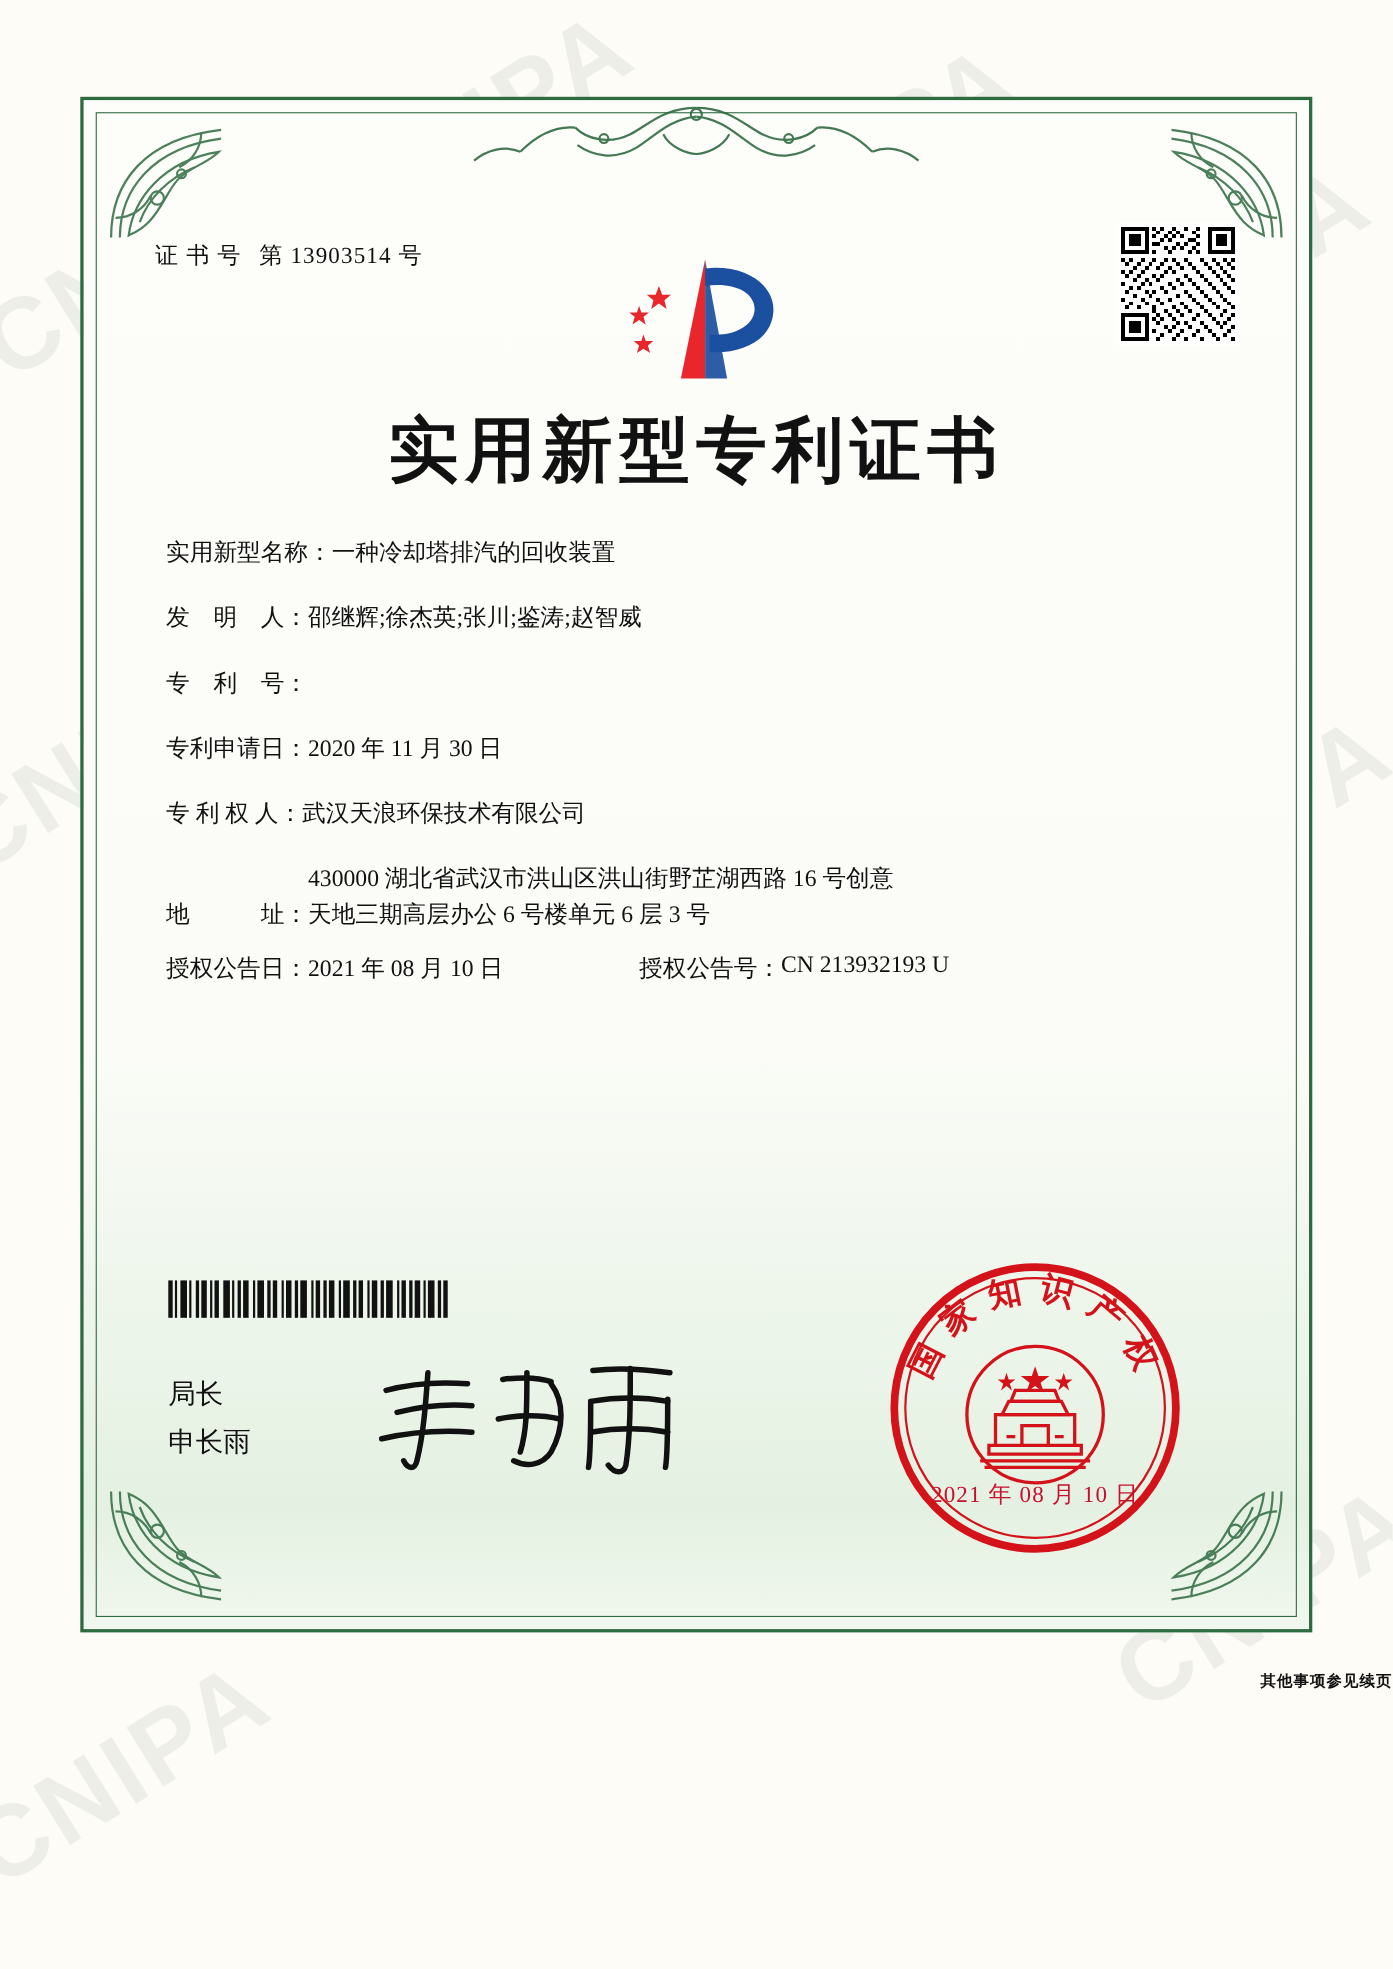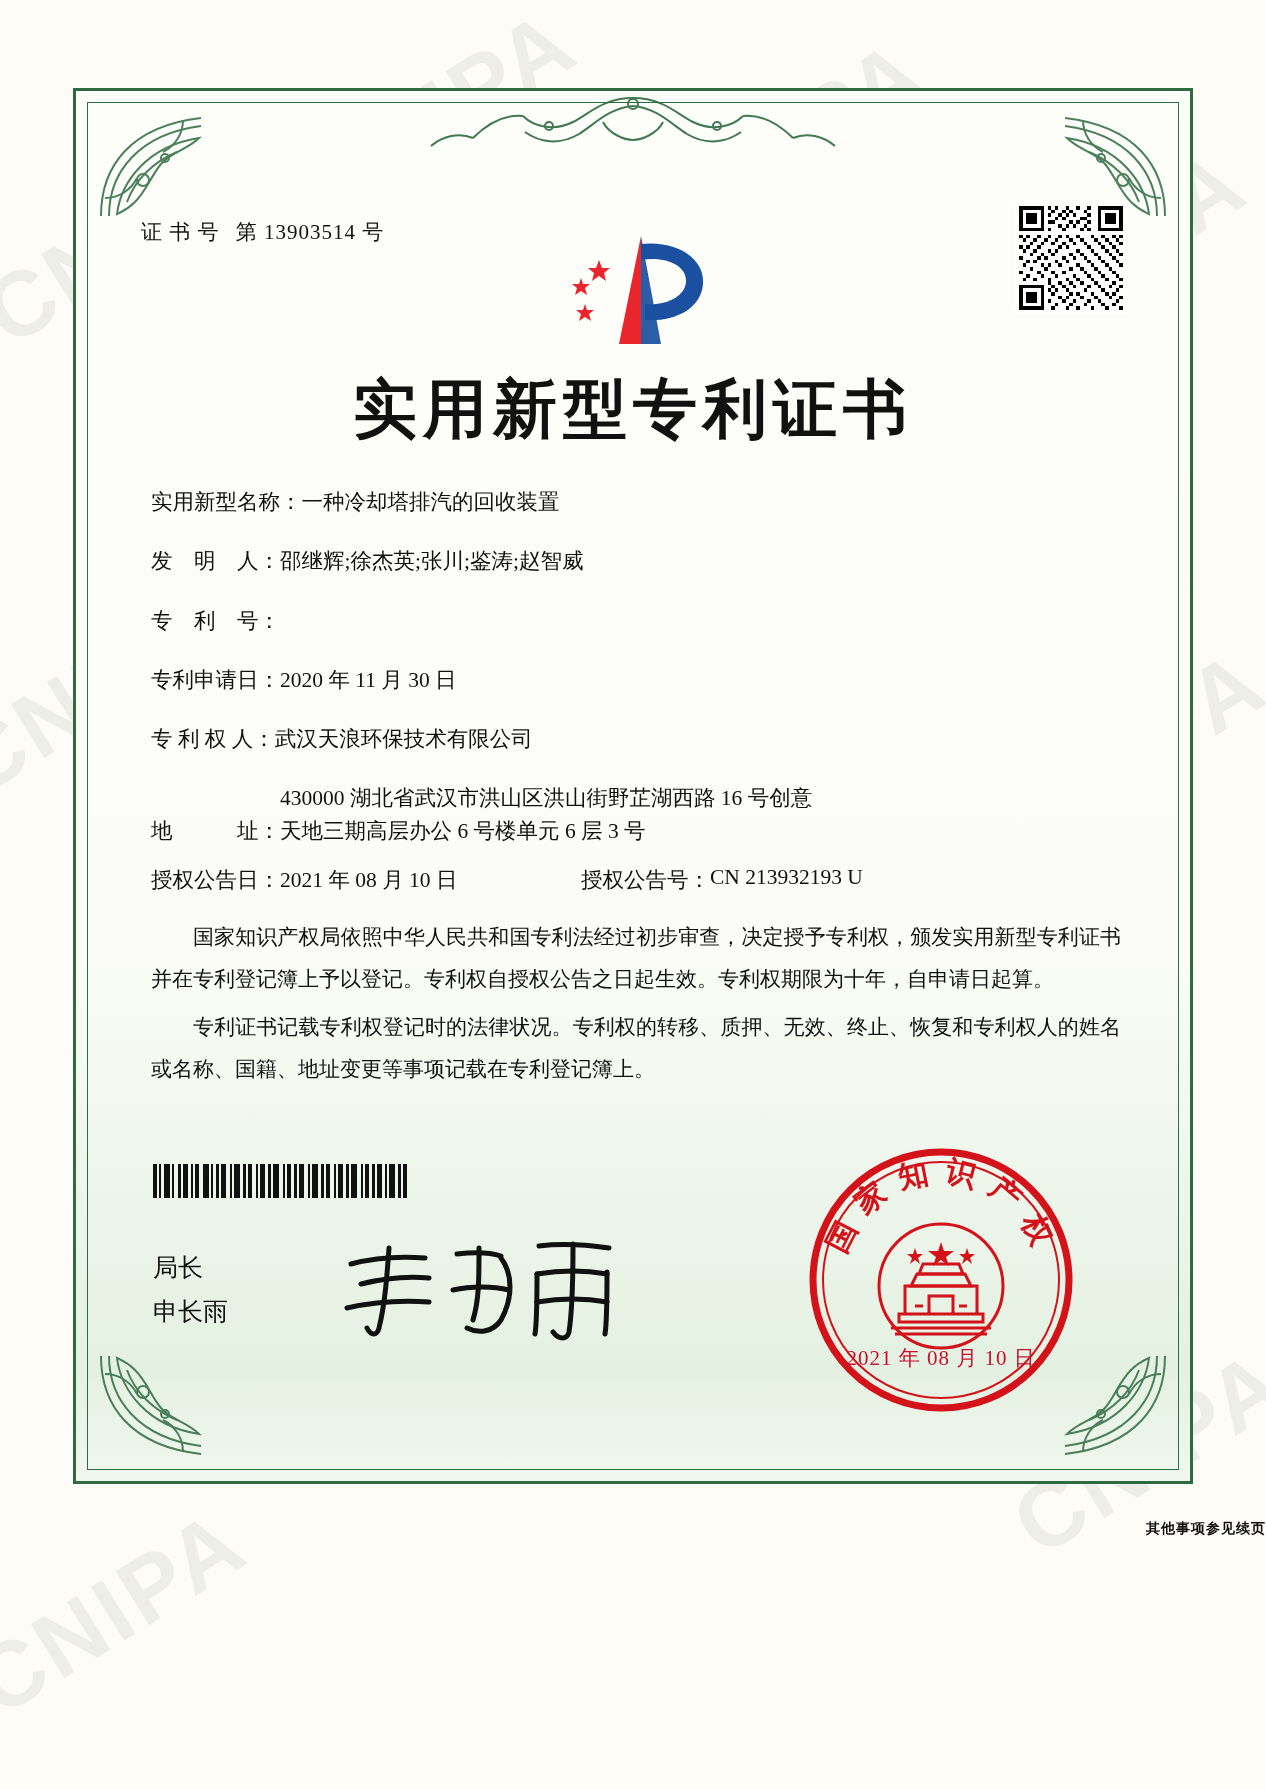--- a/index.html
+++ b/index.html
@@ -480,24 +480,20 @@
           <span class="lbl">授权公告日：</span>
           <span>2021 年 08 月 10 日</span>
         </span>
         <span class="right">
           <span class="lbl">授权公告号：</span>
           <span>CN 213932193 U</span>
         </span>
       </div>
     </div>
 
-    <div class="para">
-      <p>国家知识产权局依照中华人民共和国专利法经过初步审查，决定授予专利权，颁发实用新型专利证书并在专利登记簿上予以登记。专利权自授权公告之日起生效。专利权期限为十年，自申请日起算。</p>
-      <p>专利证书记载专利权登记时的法律状况。专利权的转移、质押、无效、终止、恢复和专利权人的姓名或名称、国籍、地址变更等事项记载在专利登记簿上。</p>
-    </div>
 
     <div class="barcode">
       <i style="width:4px"></i>
         <i style="width:2px;background:transparent"></i>
       <i style="width:2px"></i>
         <i style="width:3px;background:transparent"></i>
       <i style="width:6px"></i>
         <i style="width:2px;background:transparent"></i>
       <i style="width:2px"></i>
         <i style="width:4px;background:transparent"></i>

